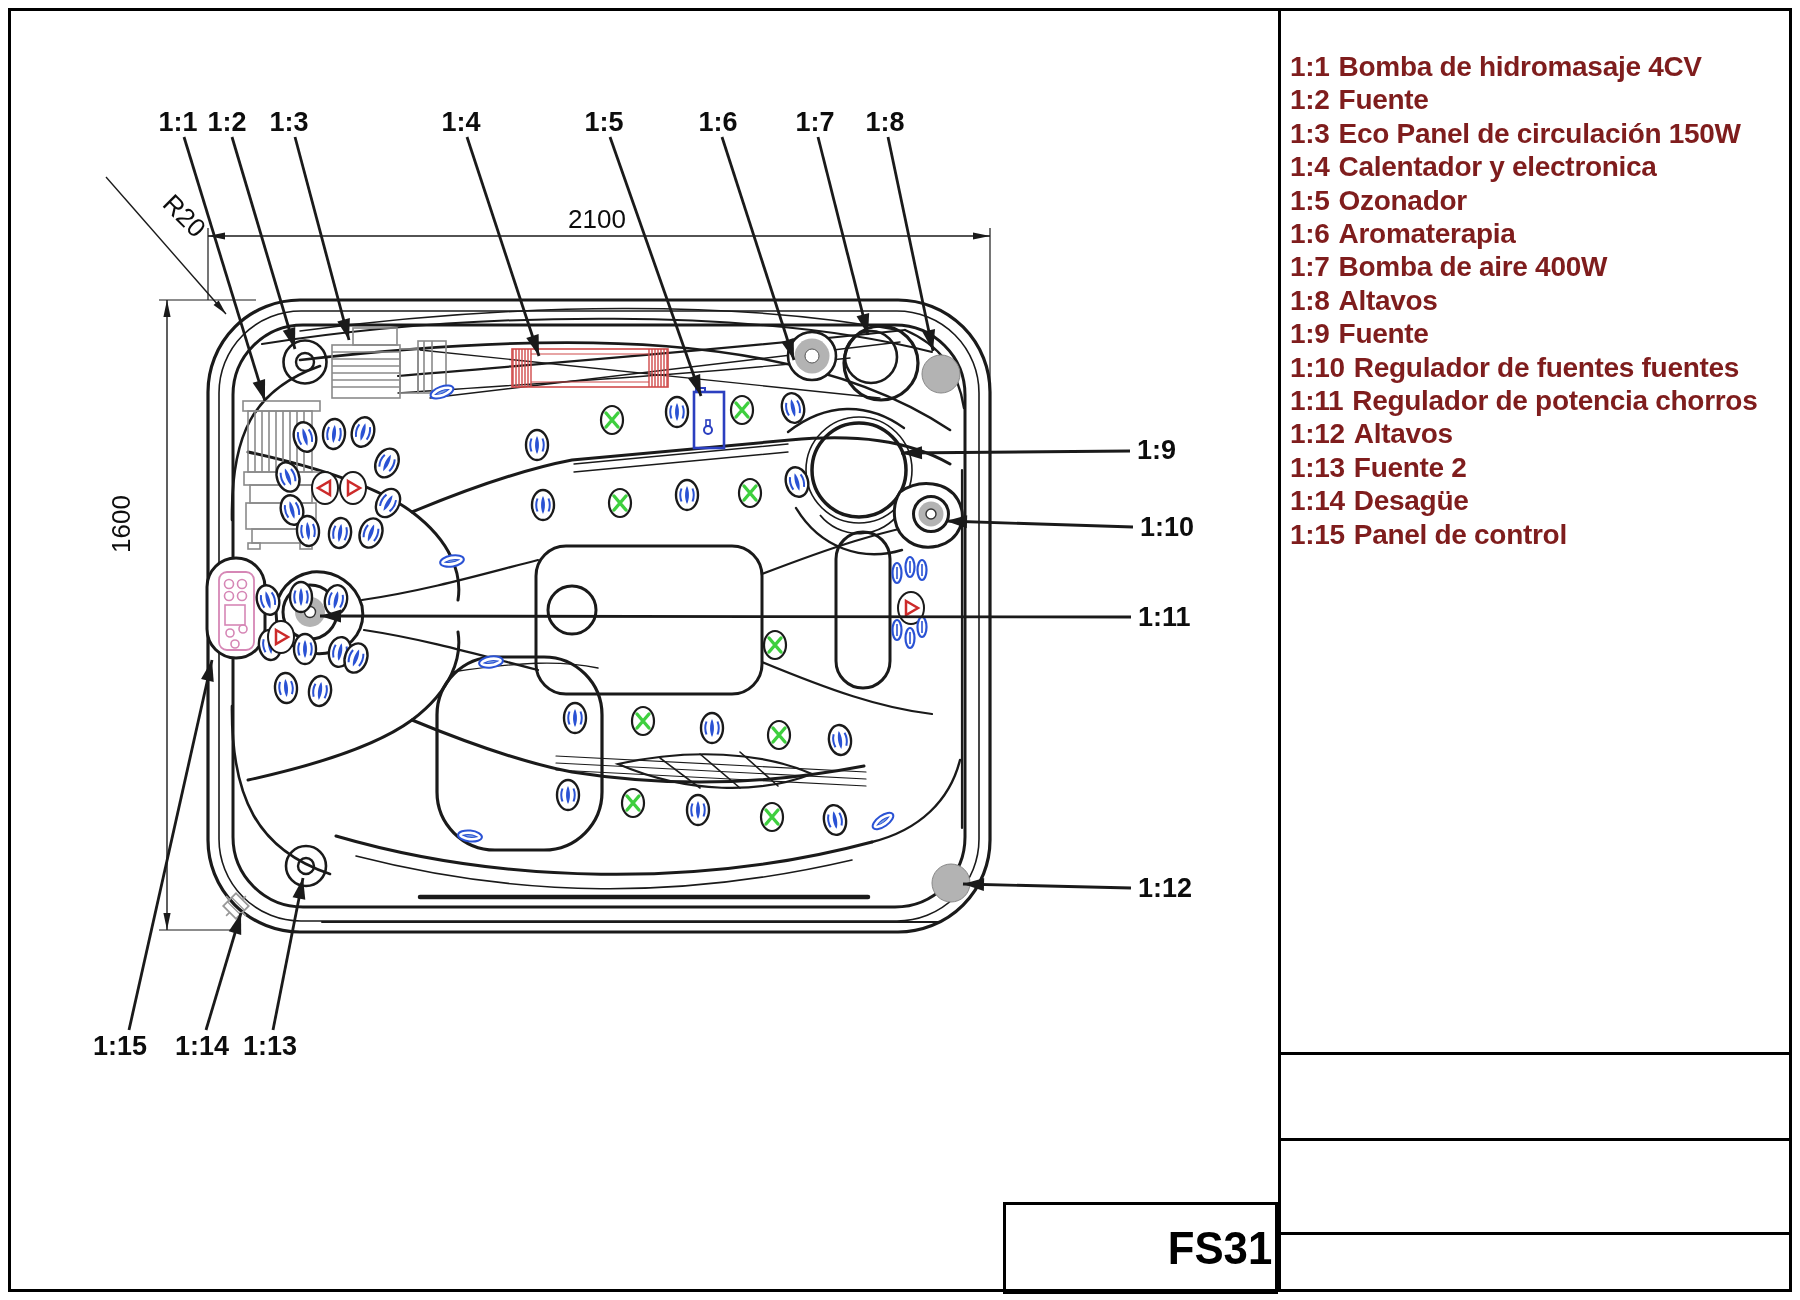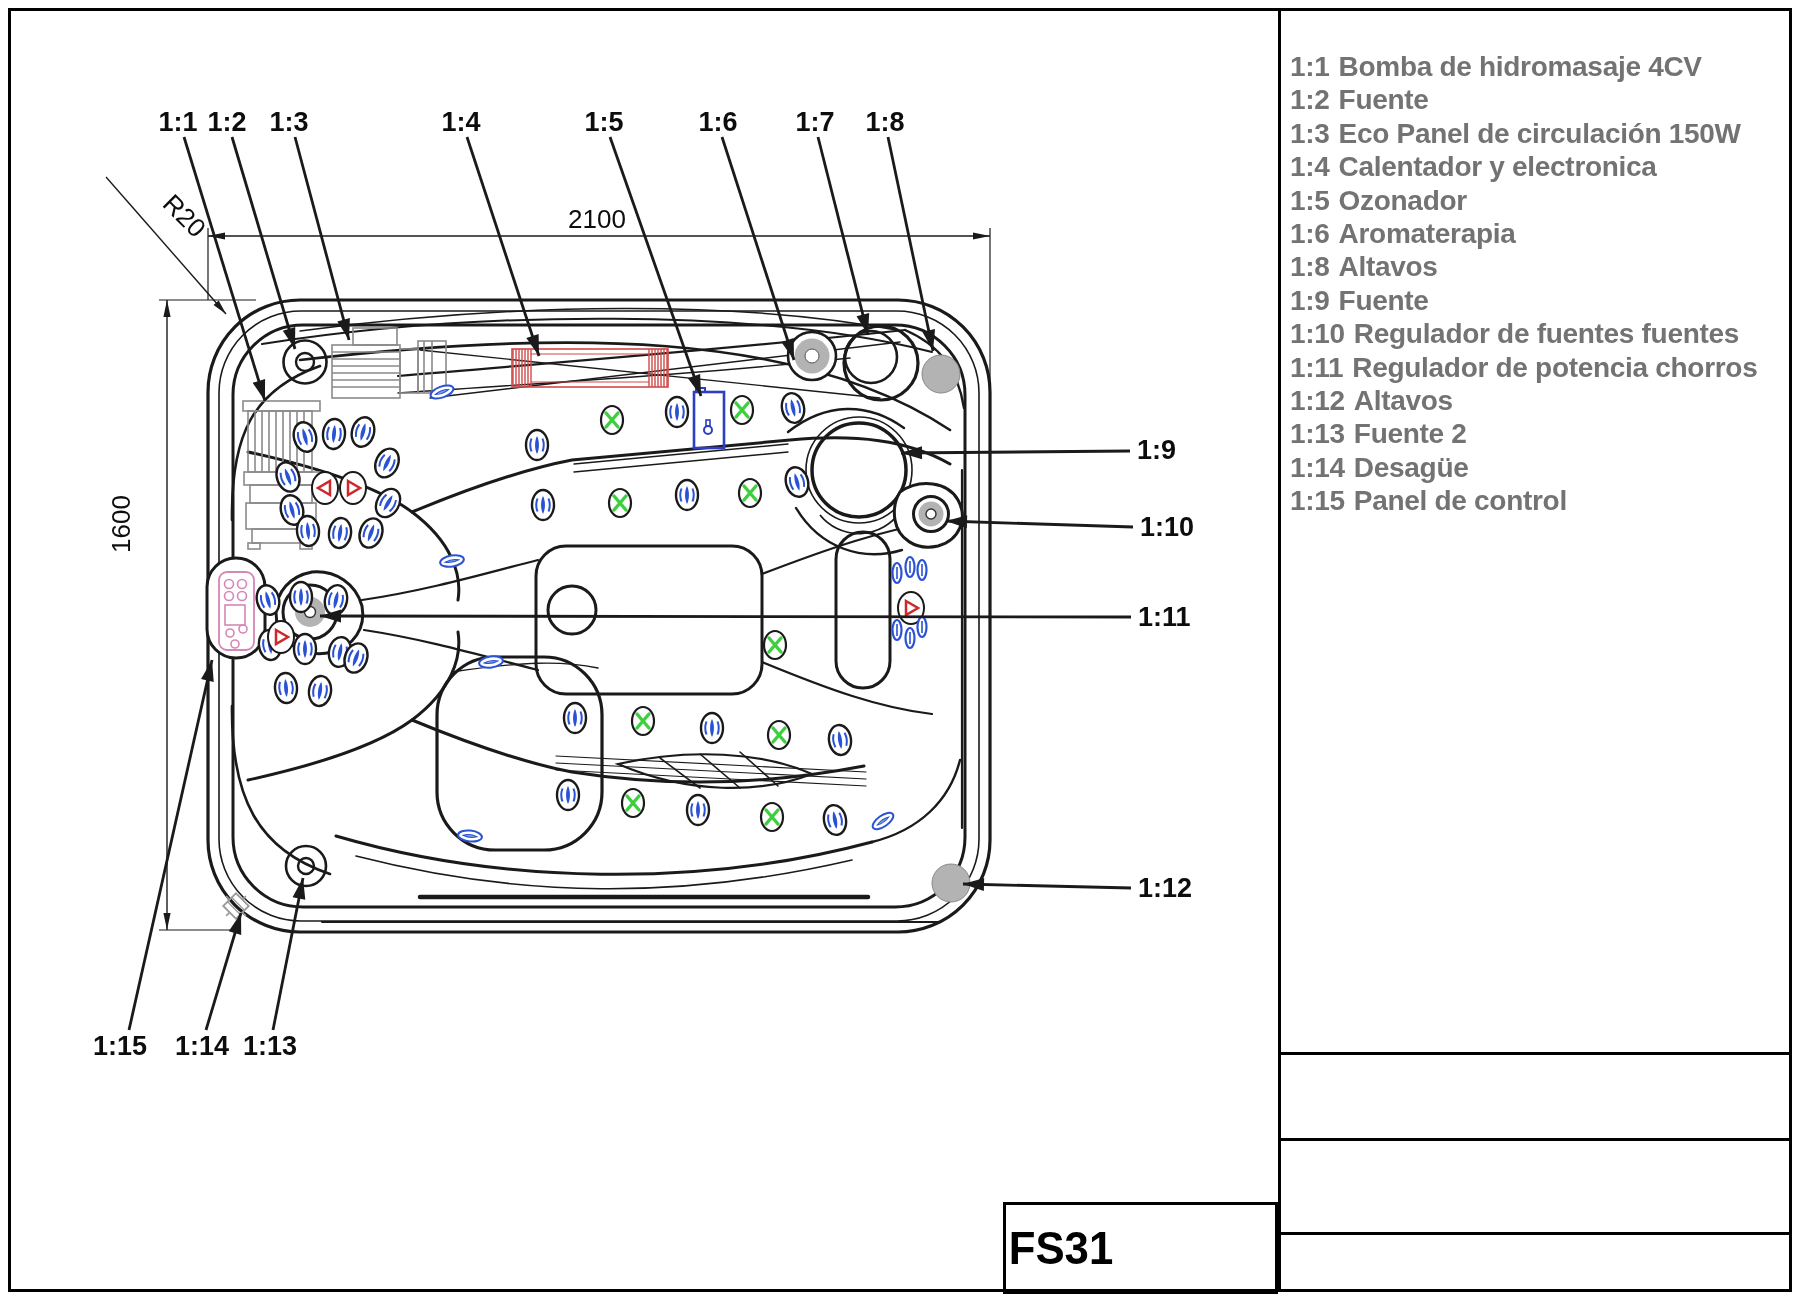--- a/index.html
+++ b/index.html
@@ -1,24 +1,24 @@
 <!DOCTYPE html>
 <html><head>
 <meta charset="utf-8">
 <style>
   html,body{margin:0;padding:0;background:#fff;width:1800px;height:1300px;overflow:hidden;
             font-family:"Liberation Sans",sans-serif;}
   .page{position:absolute;left:8px;top:8px;width:1778px;height:1278px;border:3px solid #000;background:#fff;}
   .vdivider{position:absolute;top:8px;left:1278px;width:3px;height:1284px;background:#000;}
   .hline{position:absolute;left:1281px;right:11px;height:3px;background:#000;}
-  #legend{position:absolute;left:1290px;top:50px;width:500px;color:#737373;}
+  #legend{position:absolute;left:1290px;top:50px;width:500px;color:#7f1d1d;}
   .legend-item{font-size:28px;font-weight:bold;line-height:33.4px;white-space:nowrap;letter-spacing:-0.3px;}
   .legend-item .ref{margin-right:9px;}
   #titlebox{position:absolute;left:1003px;top:1202px;width:275px;height:92px;border:3px solid #000;
-            box-sizing:border-box;display:flex;align-items:center;justify-content:flex-start;}
+            box-sizing:border-box;display:flex;align-items:center;justify-content:flex-end;}
   #titlebox .model{font-size:46px;font-weight:bold;letter-spacing:0px;transform:scaleX(.95);color:#000;}
   svg{position:absolute;left:0;top:0;}
   text{font-family:"Liberation Sans",sans-serif;fill:#0d0d0d;}
   .callout-label{font-size:27px;font-weight:600;}
   .dim-label{font-size:26px;font-weight:400;}
 </style>
 </head>
 <body>
 
 <div class="page"></div>
@@ -592,20 +592,21 @@
 </svg>
 
 <div class="vdivider"></div>
 <div id="legend">
     <div class="legend-item"><span class="ref">1:1</span><span>Bomba de hidromasaje 4CV</span></div>
     <div class="legend-item"><span class="ref">1:2</span><span>Fuente</span></div>
     <div class="legend-item"><span class="ref">1:3</span><span>Eco Panel de circulación 150W</span></div>
     <div class="legend-item"><span class="ref">1:4</span><span>Calentador y electronica</span></div>
     <div class="legend-item"><span class="ref">1:5</span><span>Ozonador</span></div>
     <div class="legend-item"><span class="ref">1:6</span><span>Aromaterapia</span></div>
+    <div class="legend-item"><span class="ref">1:7</span><span>Bomba de aire 400W</span></div>
     <div class="legend-item"><span class="ref">1:8</span><span>Altavos</span></div>
     <div class="legend-item"><span class="ref">1:9</span><span>Fuente</span></div>
     <div class="legend-item"><span class="ref">1:10</span><span>Regulador de fuentes fuentes</span></div>
     <div class="legend-item"><span class="ref">1:11</span><span>Regulador de potencia chorros</span></div>
     <div class="legend-item"><span class="ref">1:12</span><span>Altavos</span></div>
     <div class="legend-item"><span class="ref">1:13</span><span>Fuente 2</span></div>
     <div class="legend-item"><span class="ref">1:14</span><span>Desagüe</span></div>
     <div class="legend-item"><span class="ref">1:15</span><span>Panel de control</span></div>
   </div>
 <div class="hline" style="top:1052px"></div>

